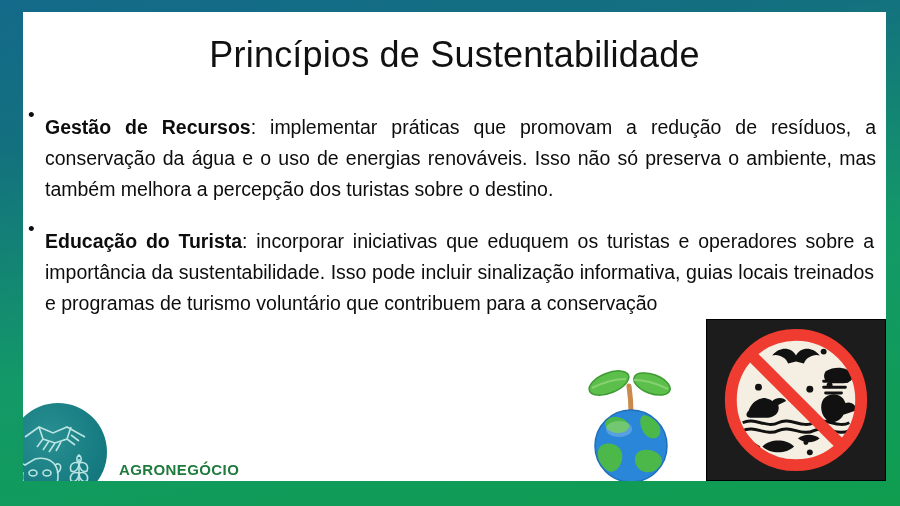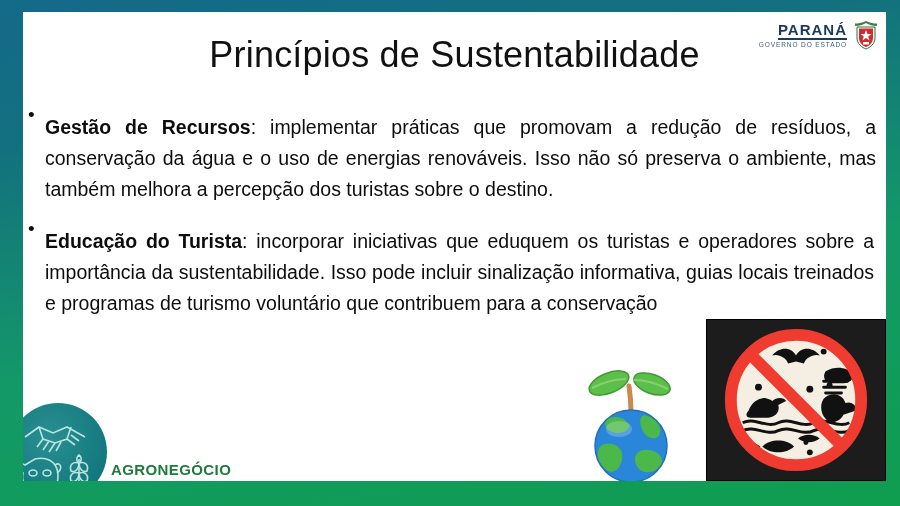--- a/index.html
+++ b/index.html
@@ -57,47 +57,35 @@
     display:flex;align-items:center;gap:4px;
   }
   .agro-circle{
     width:98px;height:98px;border-radius:50%;
     background:radial-gradient(circle at 40% 35%,#2a8f91 0%,#13797f 70%,#0d6e76 100%);
     position:relative;overflow:hidden;
   }
   .agro-label{
     font-size:15px;font-weight:bold;color:#1f7a3d;letter-spacing:.4px;
     margin-bottom:-34px;
+    margin-left:8px;
   }
   
   .earth-wrap{position:absolute;right:196px;bottom:-2px;width:118px;height:130px;}
   .sign-wrap{
     position:absolute;right:0px;bottom:0px;width:180px;height:162px;
     background:#1c1c1c;border:1px solid #000;box-sizing:border-box;
   }
 </style>
 </head>
 <body>
 
 <div class="slide">
   <div class="canvas">
 
-    <div class="parana-logo">
-      <div class="parana-text">
-        <div class="parana-name">PARANÁ</div>
-        <div class="parana-sub">GOVERNO DO ESTADO</div>
-      </div>
-      <svg class="brasao" viewBox="0 0 52 60">
-        <path d="M26 2 C18 6 10 7 4 7 C4 7 3 12 5 12 C12 12 20 10 26 6 C32 10 40 12 47 12 C49 12 48 7 48 7 C42 7 34 6 26 2 Z" fill="#3f7f3f"></path>
-        <path d="M8 14 L44 14 L44 36 C44 48 34 55 26 58 C18 55 8 48 8 36 Z" fill="#ffffff" stroke="#2f6f3f" stroke-width="2"></path>
-        <path d="M12 17 L40 17 L40 36 C40 46 32 52 26 54 C20 52 12 46 12 36 Z" fill="#d22b2b"></path>
-        <path d="M26 20 L29 28 L37 28 L30.5 33 L33 41 L26 36 L19 41 L21.5 33 L15 28 L23 28 Z" fill="#ffffff"></path>
-        <rect x="20" y="44" width="12" height="5" fill="#ffffff"></rect>
-      </svg>
-    </div>
 
     <div class="title">Princípios de Sustentabilidade</div>
 
     <div class="body">
 
       <div class="bullet b1">
         <span class="dot">•</span>
         <span class="btext"><b>Gestão de Recursos</b><span>: </span><span>implementar práticas que promovam a redução de resíduos, a conservação da água e o uso de energias renováveis. Isso não só preserva o ambiente, mas também melhora a percepção dos turistas sobre o destino.</span></span>
       </div>
 

